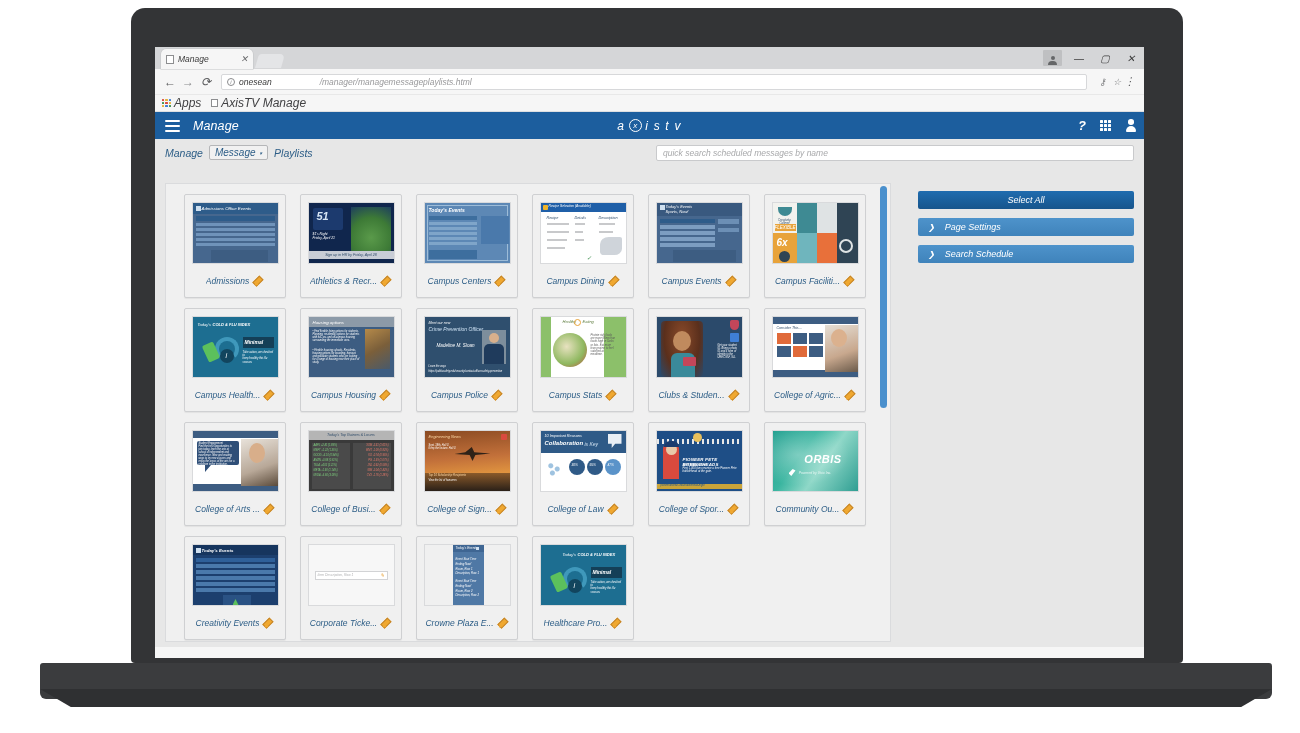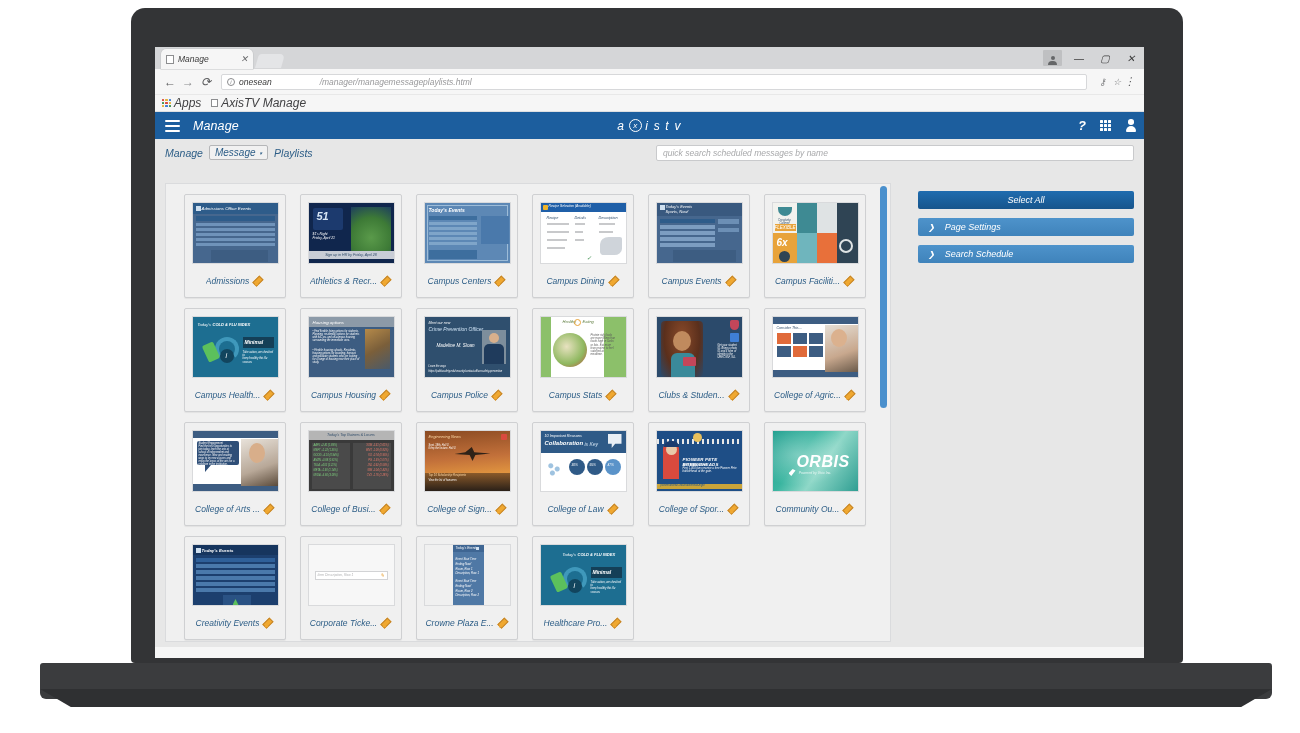--- a/index.html
+++ b/index.html
@@ -786,21 +786,21 @@
               </div>
               <div class="card-foot">
                 <span class="card-label">College of Spor...</span>
                 <span class="pencil"></span>
               </div>
             </div>
 
             <div class="card">
               <div class="thumb" style="background:linear-gradient(125deg,#1e9e8e 0%,#3ab5a0 35%,#8fd8c8 58%,#2f9e92 100%)">
                 <div class="tb" style="left:0;top:0;right:0;bottom:0;background:radial-gradient(ellipse at 30% 40%, rgba(255,255,255,.35), transparent 60%);"></div>
-                <div class="tb" style="left:16px;right:0;top:22px;text-align:center;font-size:16px;font-weight:bold;color:#ffffff;letter-spacing:.5px;">ORBIS</div>
+                <div class="tb" style="left:16px;right:0;top:22px;text-align:center;font-size:11px;font-weight:bold;color:#ffffff;letter-spacing:.5px;">ORBIS</div>
                 <div class="tb" style="left:0;right:0;top:40px;text-align:center;font-size:3.4px;color:#e8f7f3;">Powered by Visix Inc.</div>
                 <div class="tb" style="left:16px;top:38px;width:7px;height:7px;background:#ffffff;clip-path:polygon(0 60%,60% 0,100% 20%,40% 100%);"></div>
               </div>
               <div class="card-foot">
                 <span class="card-label">Community Ou...</span>
                 <span class="pencil"></span>
               </div>
             </div>
 
             <div class="card">

